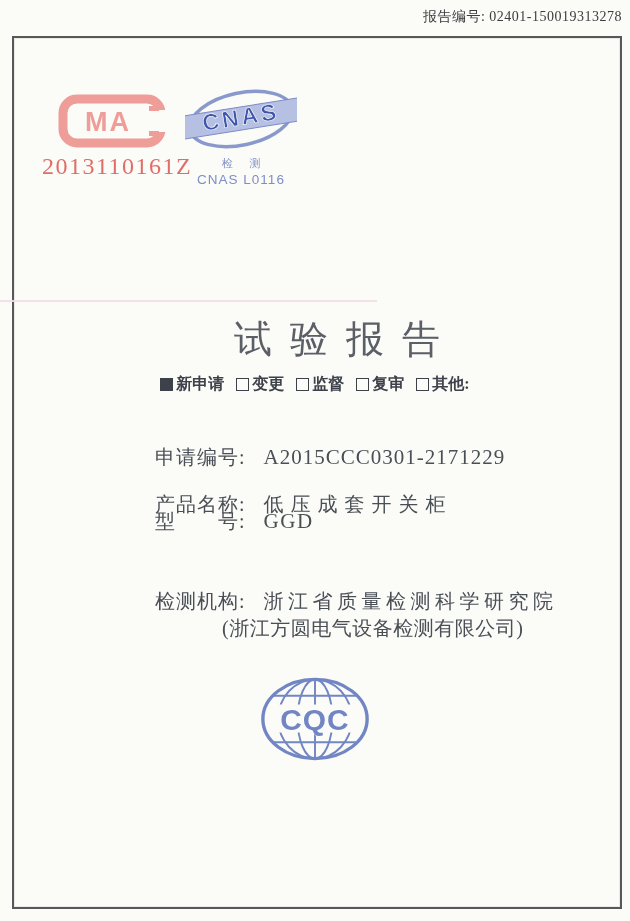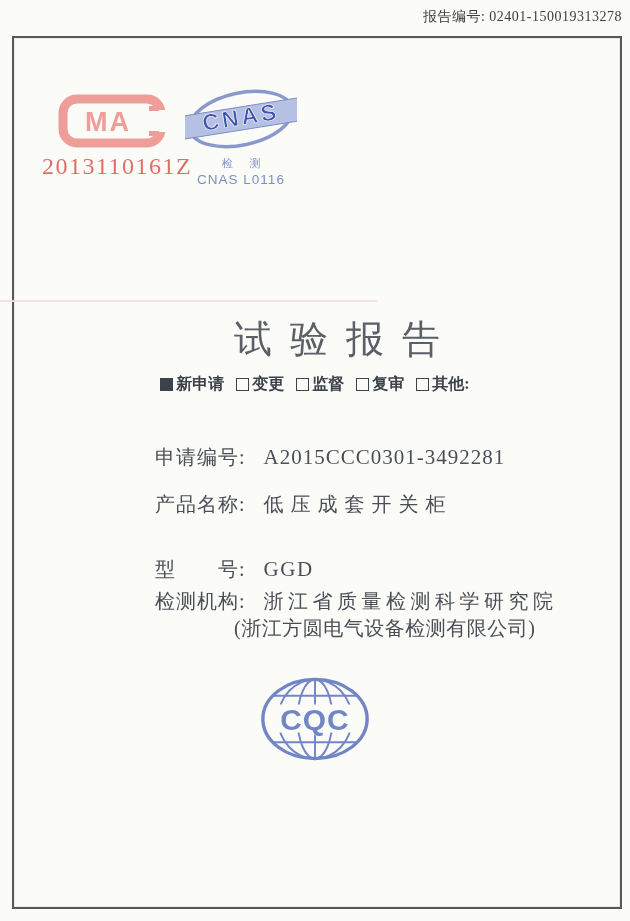--- a/index.html
+++ b/index.html
@@ -68,23 +68,23 @@
     border: 1.5px solid #3d424a; box-sizing: border-box; background: transparent;
   }
   .cb-box.checked { background: #3d424a; }
 
   
   .field { position: absolute; left: 155px; font-size: 20px; color: #4a4f56; white-space: nowrap; }
   .field .lbl { letter-spacing: 1px; }
   .field .val { margin-left: 13px; }
   .f1 { top: 444px; } .f1 .val { font-size: 21px; letter-spacing: 1px; }
   .f2 { top: 491px; } .f2 .val { letter-spacing: 7px; }
-  .f3 { top: 556px; } .f3 .val { font-size: 21px; letter-spacing: 1.5px; }
+  .f3 { top: 508px; } .f3 .val { font-size: 21px; letter-spacing: 1.5px; }
   .f4 { top: 588px; } .f4 .val { letter-spacing: 4.5px; }
-  .f4b { position: absolute; left: 222px; top: 615px; font-size: 20px; color: #4a4f56; letter-spacing: 0.5px; white-space: nowrap; margin-left: 12px; }
+  .f4b { position: absolute; left: 222px; top: 615px; font-size: 20px; color: #4a4f56; letter-spacing: 0.5px; white-space: nowrap; }
 
   
   .cqc { position: absolute; left: 258px; top: 676px; width: 114px; text-align: center; }
   .cqc svg { display: block; margin: 0 auto; }
 </style>
 </head>
 <body>
 
 <div class="page">
 
@@ -141,21 +141,21 @@
       <span>复审</span>
     </span>
     <span class="cb-item">
       <span class="cb-box"></span>
       <span>其他:</span>
     </span>
   </div>
 
   <div class="field f1">
     <span class="lbl">申请编号:</span>
-    <span class="val">A2015CCC0301-3492281</span>
+    <span class="val">A2015CCC0301-2171229</span>
   </div>
   <div class="field f2">
     <span class="lbl">产品名称:</span>
     <span class="val">低压成套开关柜</span>
   </div>
   <div class="field f3">
     <span class="lbl">型　　号:</span>
     <span class="val">GGD</span>
   </div>
   <div class="field f4">

